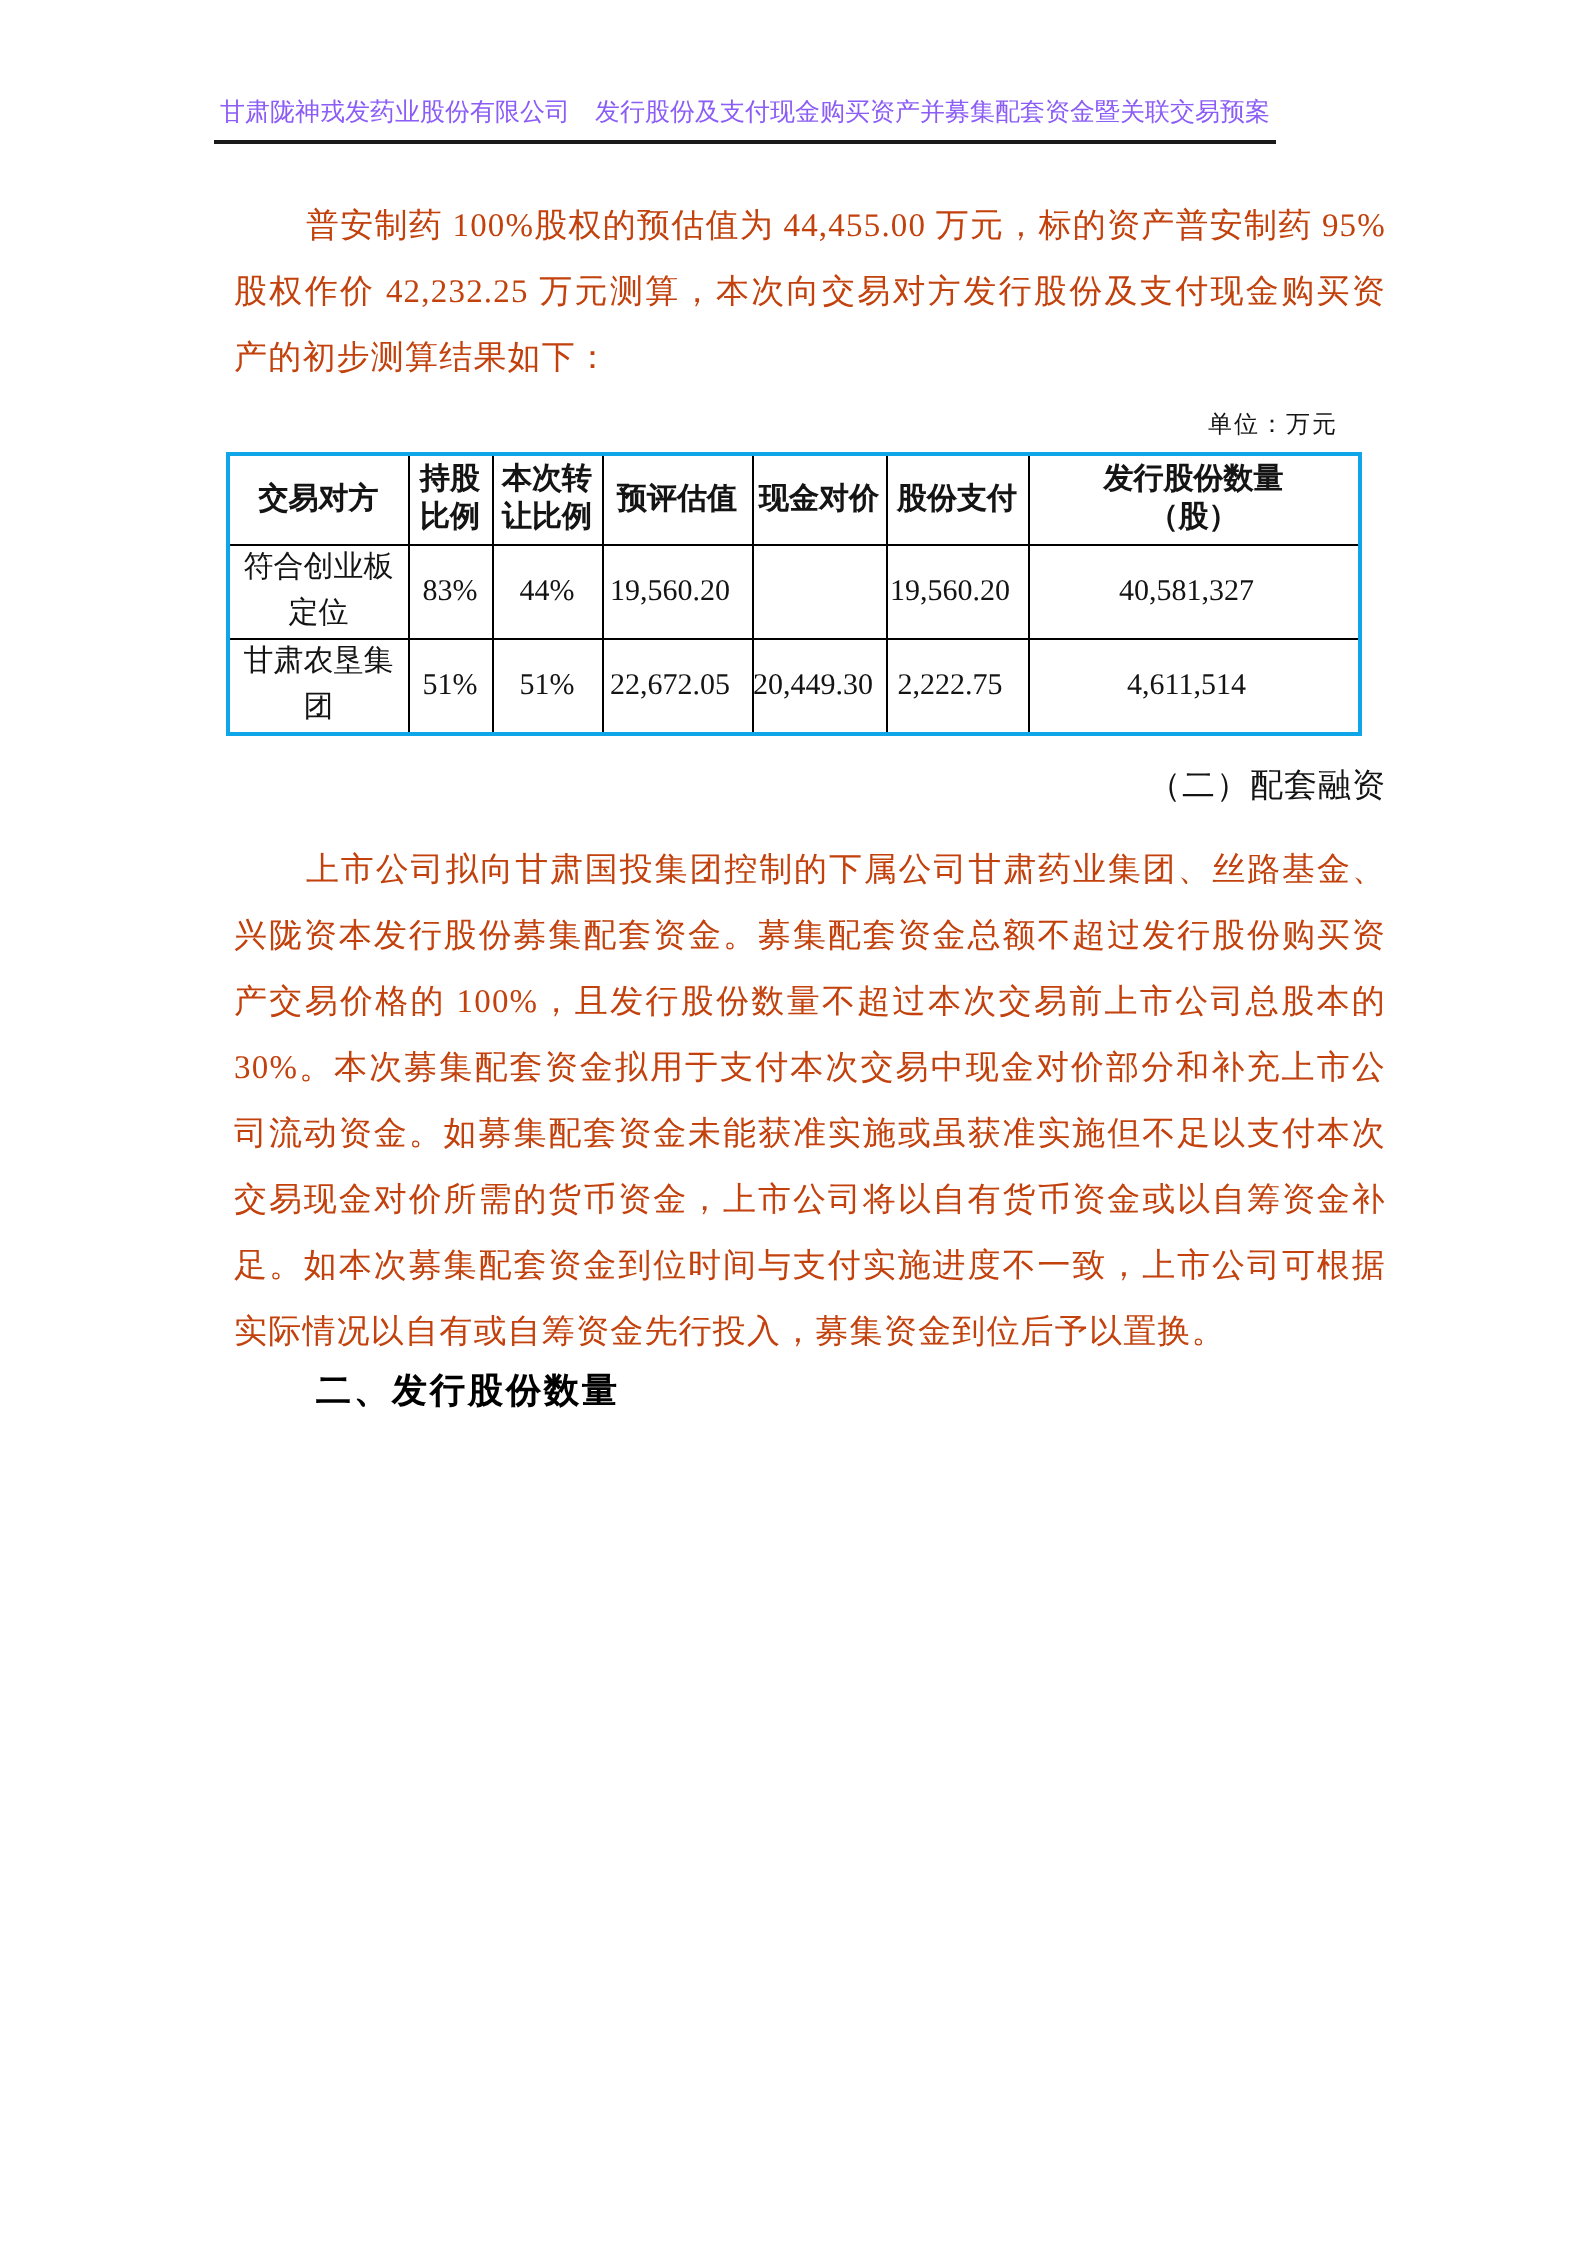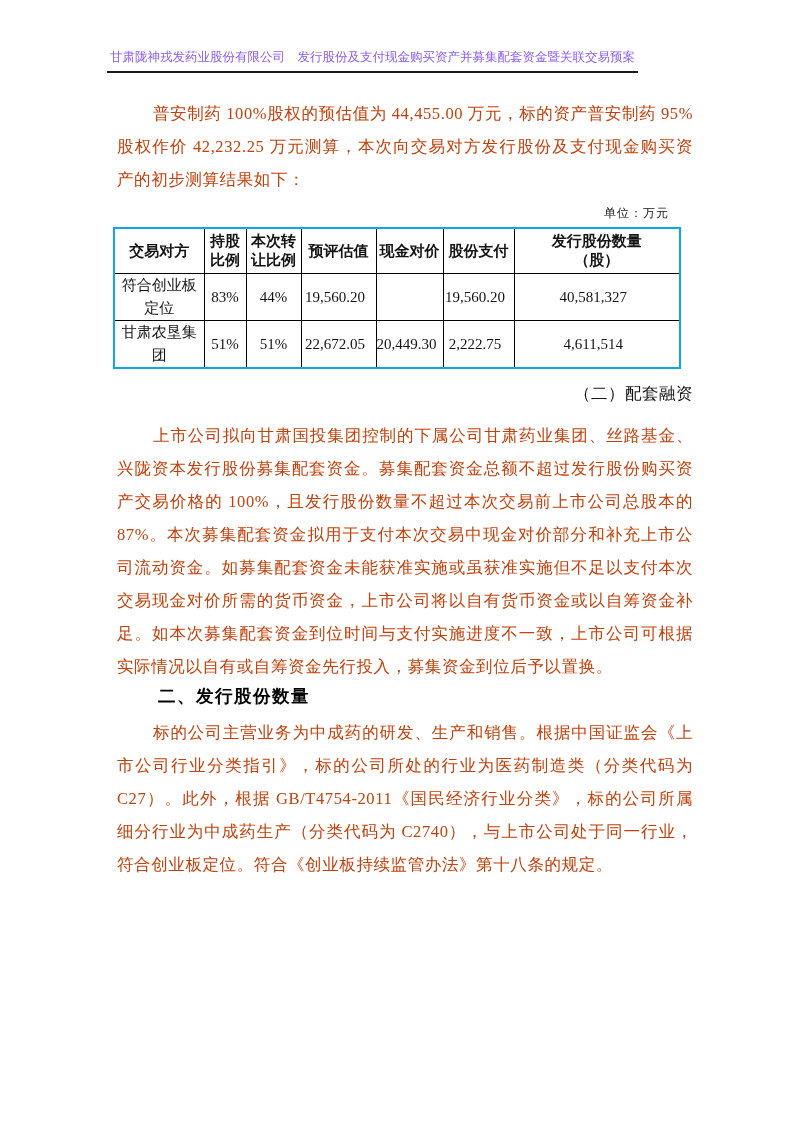--- a/index.html
+++ b/index.html
@@ -162,22 +162,21 @@
           <td class="r">22,672.05</td>
           <td class="r">20,449.30</td>
           <td class="r">2,222.75</td>
           <td class="r">4,611,514</td>
         </tr>
       </tbody>
     </table>
 
     <p class="subhead sh-financing">（二）配套融资</p>
 
-    <p class="para p-financing">上市公司拟向甘肃国投集团控制的下属公司甘肃药业集团、丝路基金、兴陇资本发行股份募集配套资金。募集配套资金总额不超过发行股份购买资产交易价格的 100%，且发行股份数量不超过本次交易前上市公司总股本的 87%。本次募集配套资金拟用于支付本次交易中现金对价部分和补充上市公司流动资金。如募集配套资金未能获准实施或虽获准实施但不足以支付本次交易现金对价所需的货币资金，上市公司将以自有货币资金或以自筹资金补足。如本次募集配套资金到位时间与支付实施进度不一致，上市公司可根据实际情况以自有或自筹资金先行投入，募集资金到位后予以置换。</p>
+    <p class="para p-financing">上市公司拟向甘肃国投集团控制的下属公司甘肃药业集团、丝路基金、兴陇资本发行股份募集配套资金。募集配套资金总额不超过发行股份购买资产交易价格的 100%，且发行股份数量不超过本次交易前上市公司总股本的 30%。本次募集配套资金拟用于支付本次交易中现金对价部分和补充上市公司流动资金。如募集配套资金未能获准实施或虽获准实施但不足以支付本次交易现金对价所需的货币资金，上市公司将以自有货币资金或以自筹资金补足。如本次募集配套资金到位时间与支付实施进度不一致，上市公司可根据实际情况以自有或自筹资金先行投入，募集资金到位后予以置换。</p>
 
     <h2 class="heading">二、发行股份数量</h2>
 
 
 
-    <p class="para p-industry">标的公司主营业务为中成药的研发、生产和销售。根据中国证监会《上市公司行业分类指引》，标的公司所处的行业为医药制造类（分类代码为 C27）。此外，根据 GB/T4754-2011《国民经济行业分类》，标的公司所属细分行业为中成药生产（分类代码为 C2740），与上市公司处于同一行业，符合创业板定位。符合《创业板持续监管办法》第十八条的规定。</p>
 
   </main>
 </div>
 
 </body></html>

